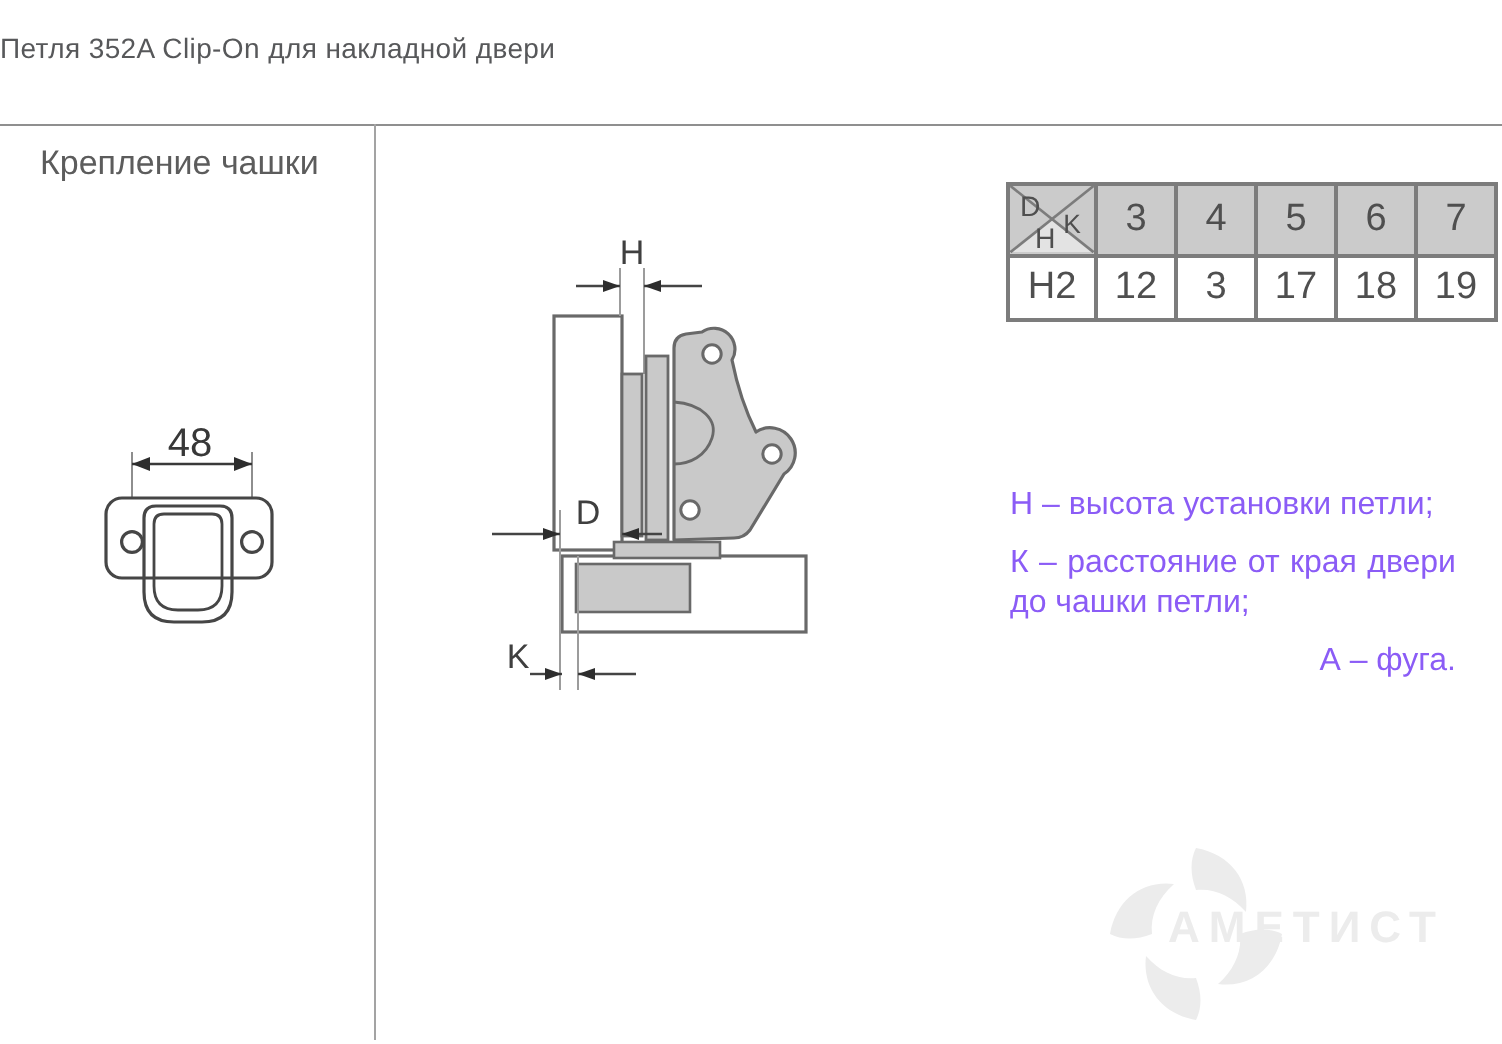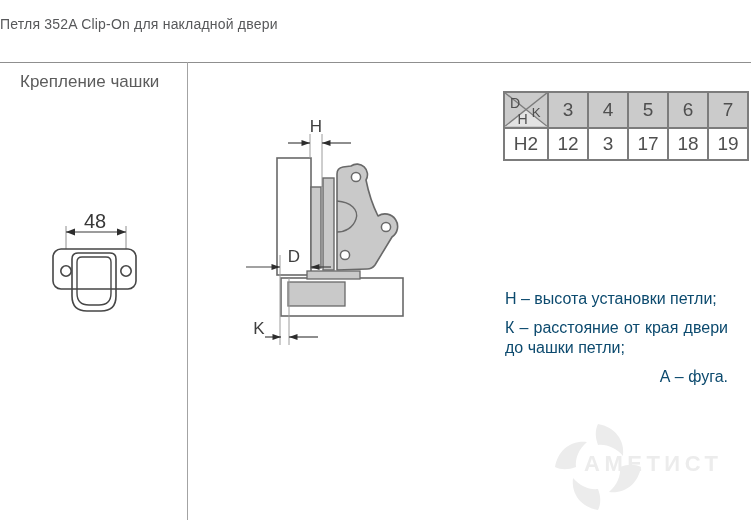--- a/index.html
+++ b/index.html
@@ -22,21 +22,21 @@
 
   table.spec{position:absolute;left:503px;top:91px;border-collapse:collapse;}
   table.spec td{border:2px solid #7c7c7c;text-align:center;color:#4f4f4f;
                 font-size:19px;padding:0;}
   table.spec tr.hdr td{background:#cbcbcb;height:34px;width:38px;}
   table.spec tr.val td{background:#fff;height:30px;border-radius:11px;}
   table.spec td.corner{background:#fff;width:42px;position:relative;padding:0;}
   table.spec td.rowlabel{background:#e3e3e3;}
 
   .legend{position:absolute;left:505px;top:243px;width:223px;
-          color:#0c4a6e;font-size:16px;line-height:20px;margin-top:46px;}
+          color:#8b5cf6;font-size:16px;line-height:20px;}
   .legend p{margin:0 0 9px 0;text-align:justify;}
   .legend p:last-child{text-align:right;}
 
   svg text{font-family:"Liberation Sans", sans-serif;}
 </style>
 </head>
 <body>
 
 <div class="page">
 

